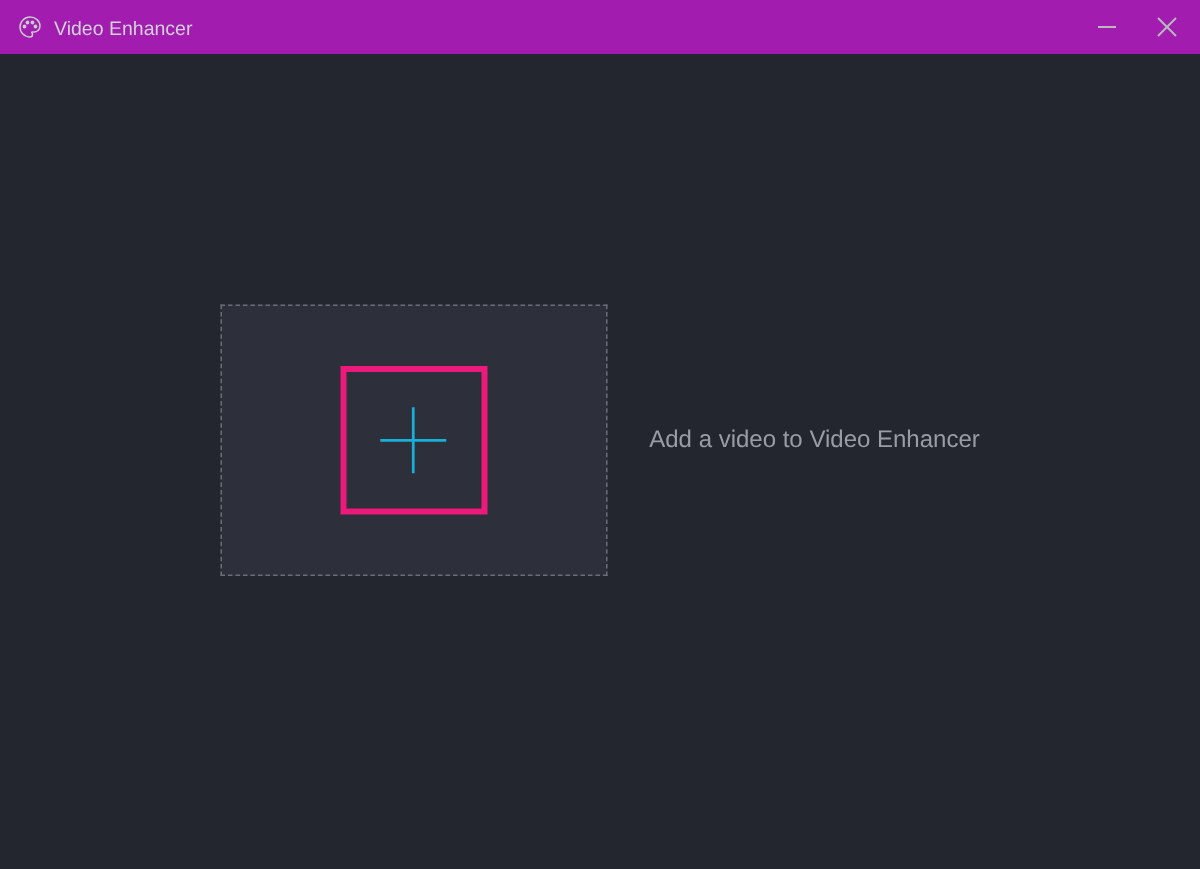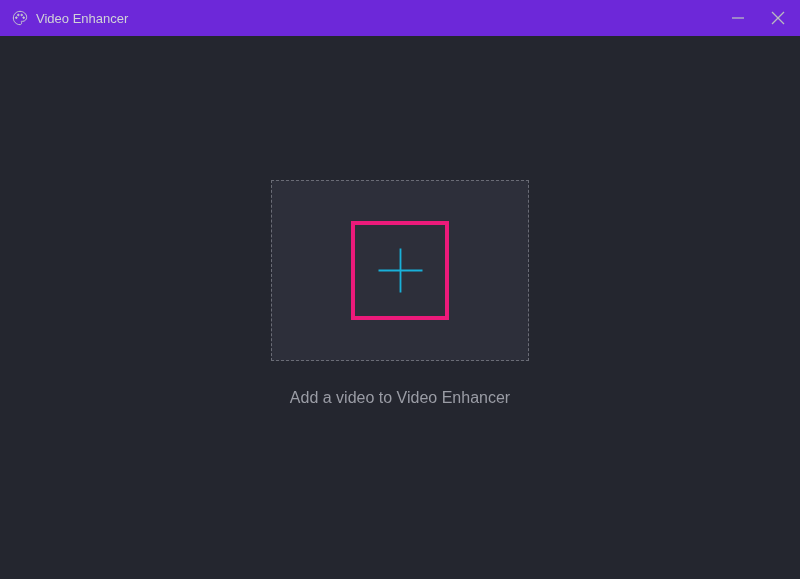--- a/index.html
+++ b/index.html
@@ -14,21 +14,21 @@
       font-family: -apple-system, BlinkMacSystemFont, "Segoe UI", Arial, sans-serif;
       overflow: hidden;
       position: relative;
     }
     .titlebar {
       height: 36px;
       display: flex;
       align-items: center;
       justify-content: space-between;
       padding: 0 12px;
-      background: #6d28d9;
+      background: #a21caf;
     }
     .titlebar-left {
       display: flex;
       align-items: center;
       gap: 8px;
     }
     .app-icon {
       width: 16px;
       height: 16px;
       display: flex;
@@ -50,21 +50,21 @@
       height: 20px;
       display: flex;
       align-items: center;
       justify-content: center;
       cursor: pointer;
       color: #b8bac0;
     }
     .main-area {
       height: calc(579px - 36px);
       display: flex;
-      flex-direction: column;
+      flex-direction: row;
       align-items: center;
       justify-content: center;
       gap: 28px;
       margin-top: -14px;
     }
     .dropzone {
       width: 258px;
       height: 181px;
       border: 1.5px dashed #6a6c76;
       background: #2d2f3a;

